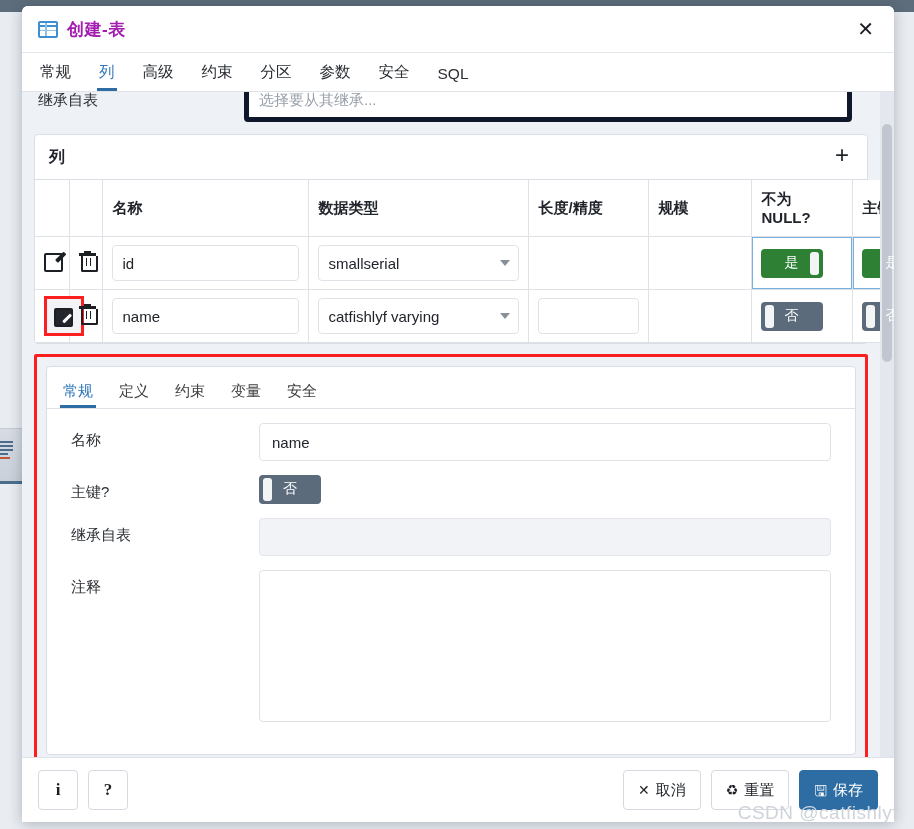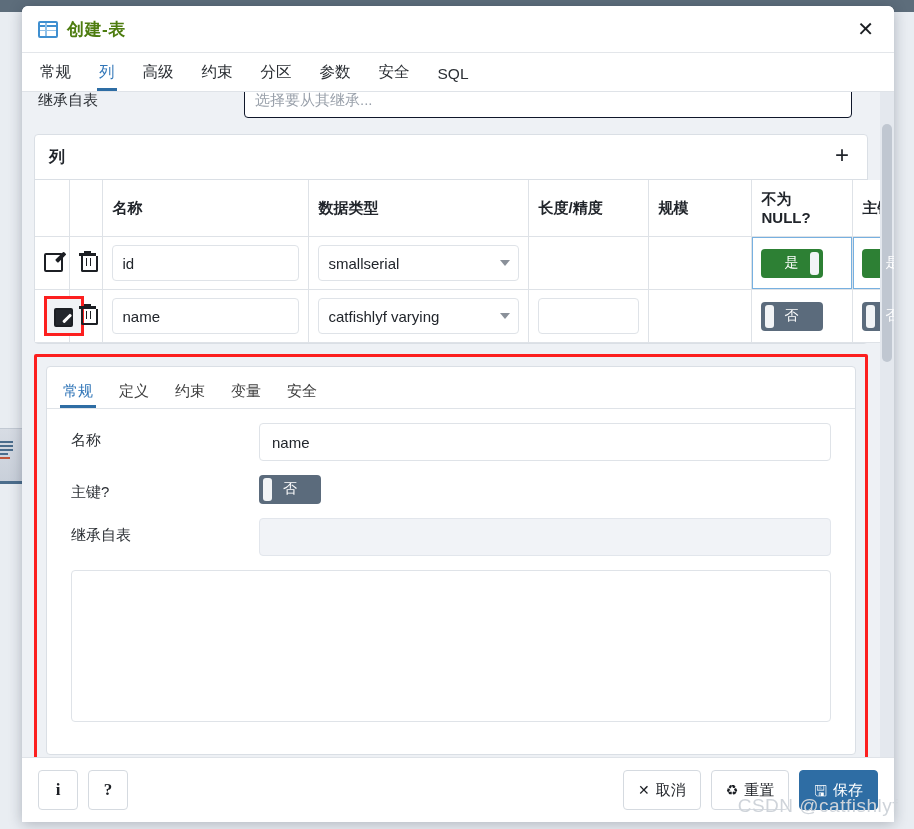--- a/index.html
+++ b/index.html
@@ -60,21 +60,21 @@
     background: #fff;
   }
   .dlg-title-ico { width: 20px; height: 17px; flex: none; margin-right: 9px; position: relative;}
   .dlg-title-ico .frame {
     position:absolute; inset:0; border: 2px solid #3f8fd0; border-radius: 2px;
   }
   .dlg-title-ico .hbar { position:absolute; left:2px; right:2px; top:4px; height:2px; background:#3f8fd0;}
   .dlg-title-ico .hbar2 { position:absolute; left:2px; right:2px; top:9px; height:1.5px; background:#8fc0e8;}
   .dlg-title-ico .vbar { position:absolute; top:2px; bottom:2px; left:7px; width:1.5px; background:#8fc0e8;}
   .dlg-title {
-    font-size: 17px; font-weight: bold; color: #4d7c0f; letter-spacing: .5px; text-align: right;
+    font-size: 17px; font-weight: bold; color: #a21caf; letter-spacing: .5px; text-align: right;
   }
   .dlg-close {
     margin-left: auto; font-size: 20px; font-weight: bold; color: #1a1d21;
     line-height: 1; cursor: pointer; padding: 2px 6px;
   }
 
   .dlg-tabs {
     height: 38px; flex: none;
     display: flex; align-items: flex-end;
     padding: 0 18px;
@@ -99,21 +99,21 @@
     padding: 0;
   }
   
   .inherit-row {
     display: flex; align-items: center; height: 44px;
     padding: 0 16px 0 16px; margin-top: -14px;
     background: #eef1f5;
   }
   .inherit-label { width: 206px; font-size: 15px; color: #2b2f34; }
   .inherit-input {
-    flex: 1; height: 34px; background: #fff; border: 1px solid #0f172a;
+    flex: 1; height: 34px; background: #fff; border: 5px solid #0f172a;
     border-radius: 4px; display: flex; align-items: center; padding: 0 10px;
     font-size: 15px; color: #9aa1ab; margin-right: 12px;
   }
 
   .cols-panel {
     margin: 12px 12px 0 12px;
     background: #fff; border: 1px solid #dadfe5; border-radius: 4px;
   }
   .cols-head {
     height: 44px; display: flex; align-items: center; padding: 0 14px;
@@ -261,21 +261,21 @@
   
   .vscroll {
     position: absolute; right: 0; top: 0; width: 14px; bottom: 0;
     background: #e4e8ee;
   }
   .vscroll .thumb {
     position: absolute; left: 2px; top: 32px; width: 10px; height: 238px;
     background: #c0c7d1; border-radius: 5px;
   }
   .watermark {
-    position: absolute; right: 16px; bottom: 12px;
+    position: absolute; right: 16px; bottom: 5px;
     font-size: 19px; color: #cfd4da; letter-spacing: .5px; pointer-events: none;
   }
 </style>
 </head>
 <body>
 
 <div id="root">
 
   <div class="app-topbar"></div>
   <div class="app-bg"></div>
@@ -462,20 +462,21 @@
               </div>
 
               <div class="frow">
                 <div class="flabel">继承自表</div>
                 <div class="fctl">
                   <div class="f-input disabled"></div>
                 </div>
               </div>
 
               <div class="frow">
+                <div class="flabel">注释</div>
                 <div class="fctl">
                   <div class="f-textarea"></div>
                 </div>
               </div>
             </div>
           </div>
         </div>
 
       </div>
 

